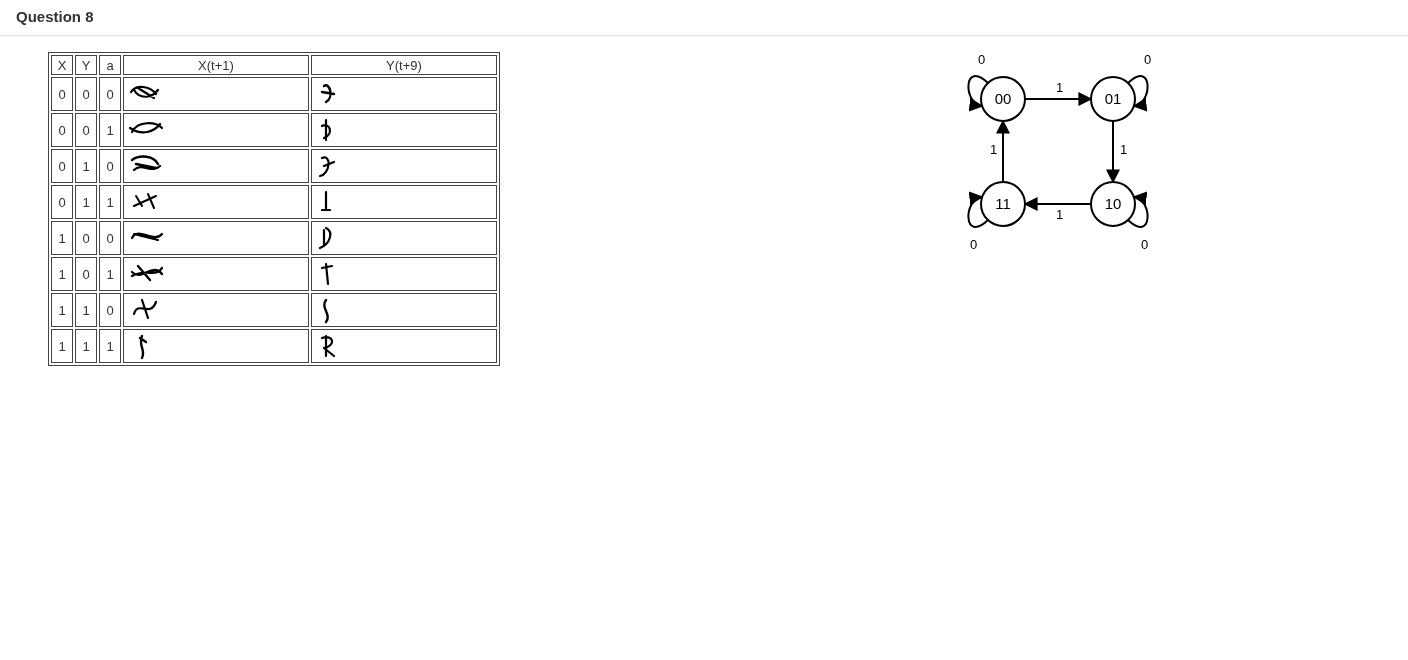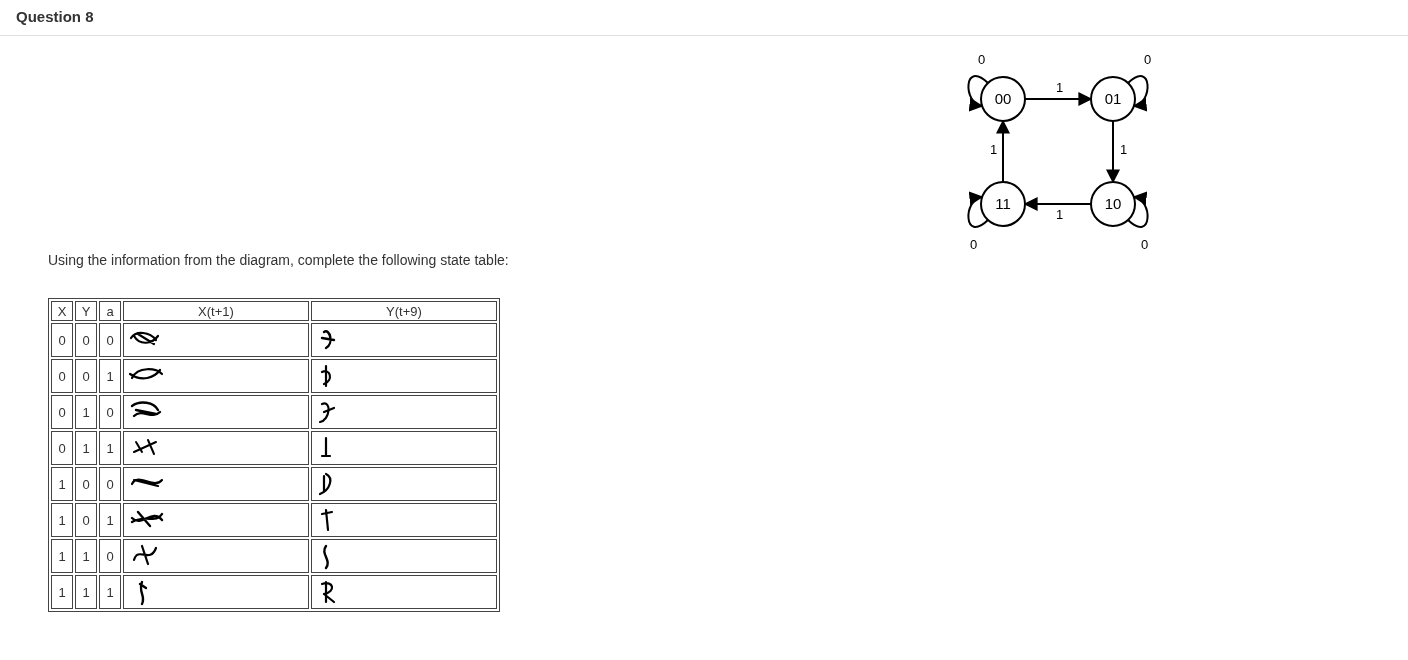--- a/index.html
+++ b/index.html
@@ -108,21 +108,20 @@
       <text x="172" y="100" font-size="13">1</text>
 
       <line x1="143" y1="150" x2="77" y2="150" stroke="#000" stroke-width="2" marker-end="url(#arr)"></line>
       <text x="108" y="165" font-size="13">1</text>
 
       <line x1="55" y1="128" x2="55" y2="67" stroke="#000" stroke-width="2" marker-end="url(#arr)"></line>
       <text x="42" y="100" font-size="13">1</text>
     </svg>
   </div>
 
-  <div class="subprompt">Using the information from the diagram, complete the following state table:</div>
 
   <table class="state-table">
     <thead>
       <tr>
         <th class="col-narrow">X</th>
         <th class="col-narrow">Y</th>
         <th class="col-narrow">a</th>
         <th class="col-wide">X(t+1)</th>
         <th class="col-wide">Y(t+9)</th>
       </tr>

